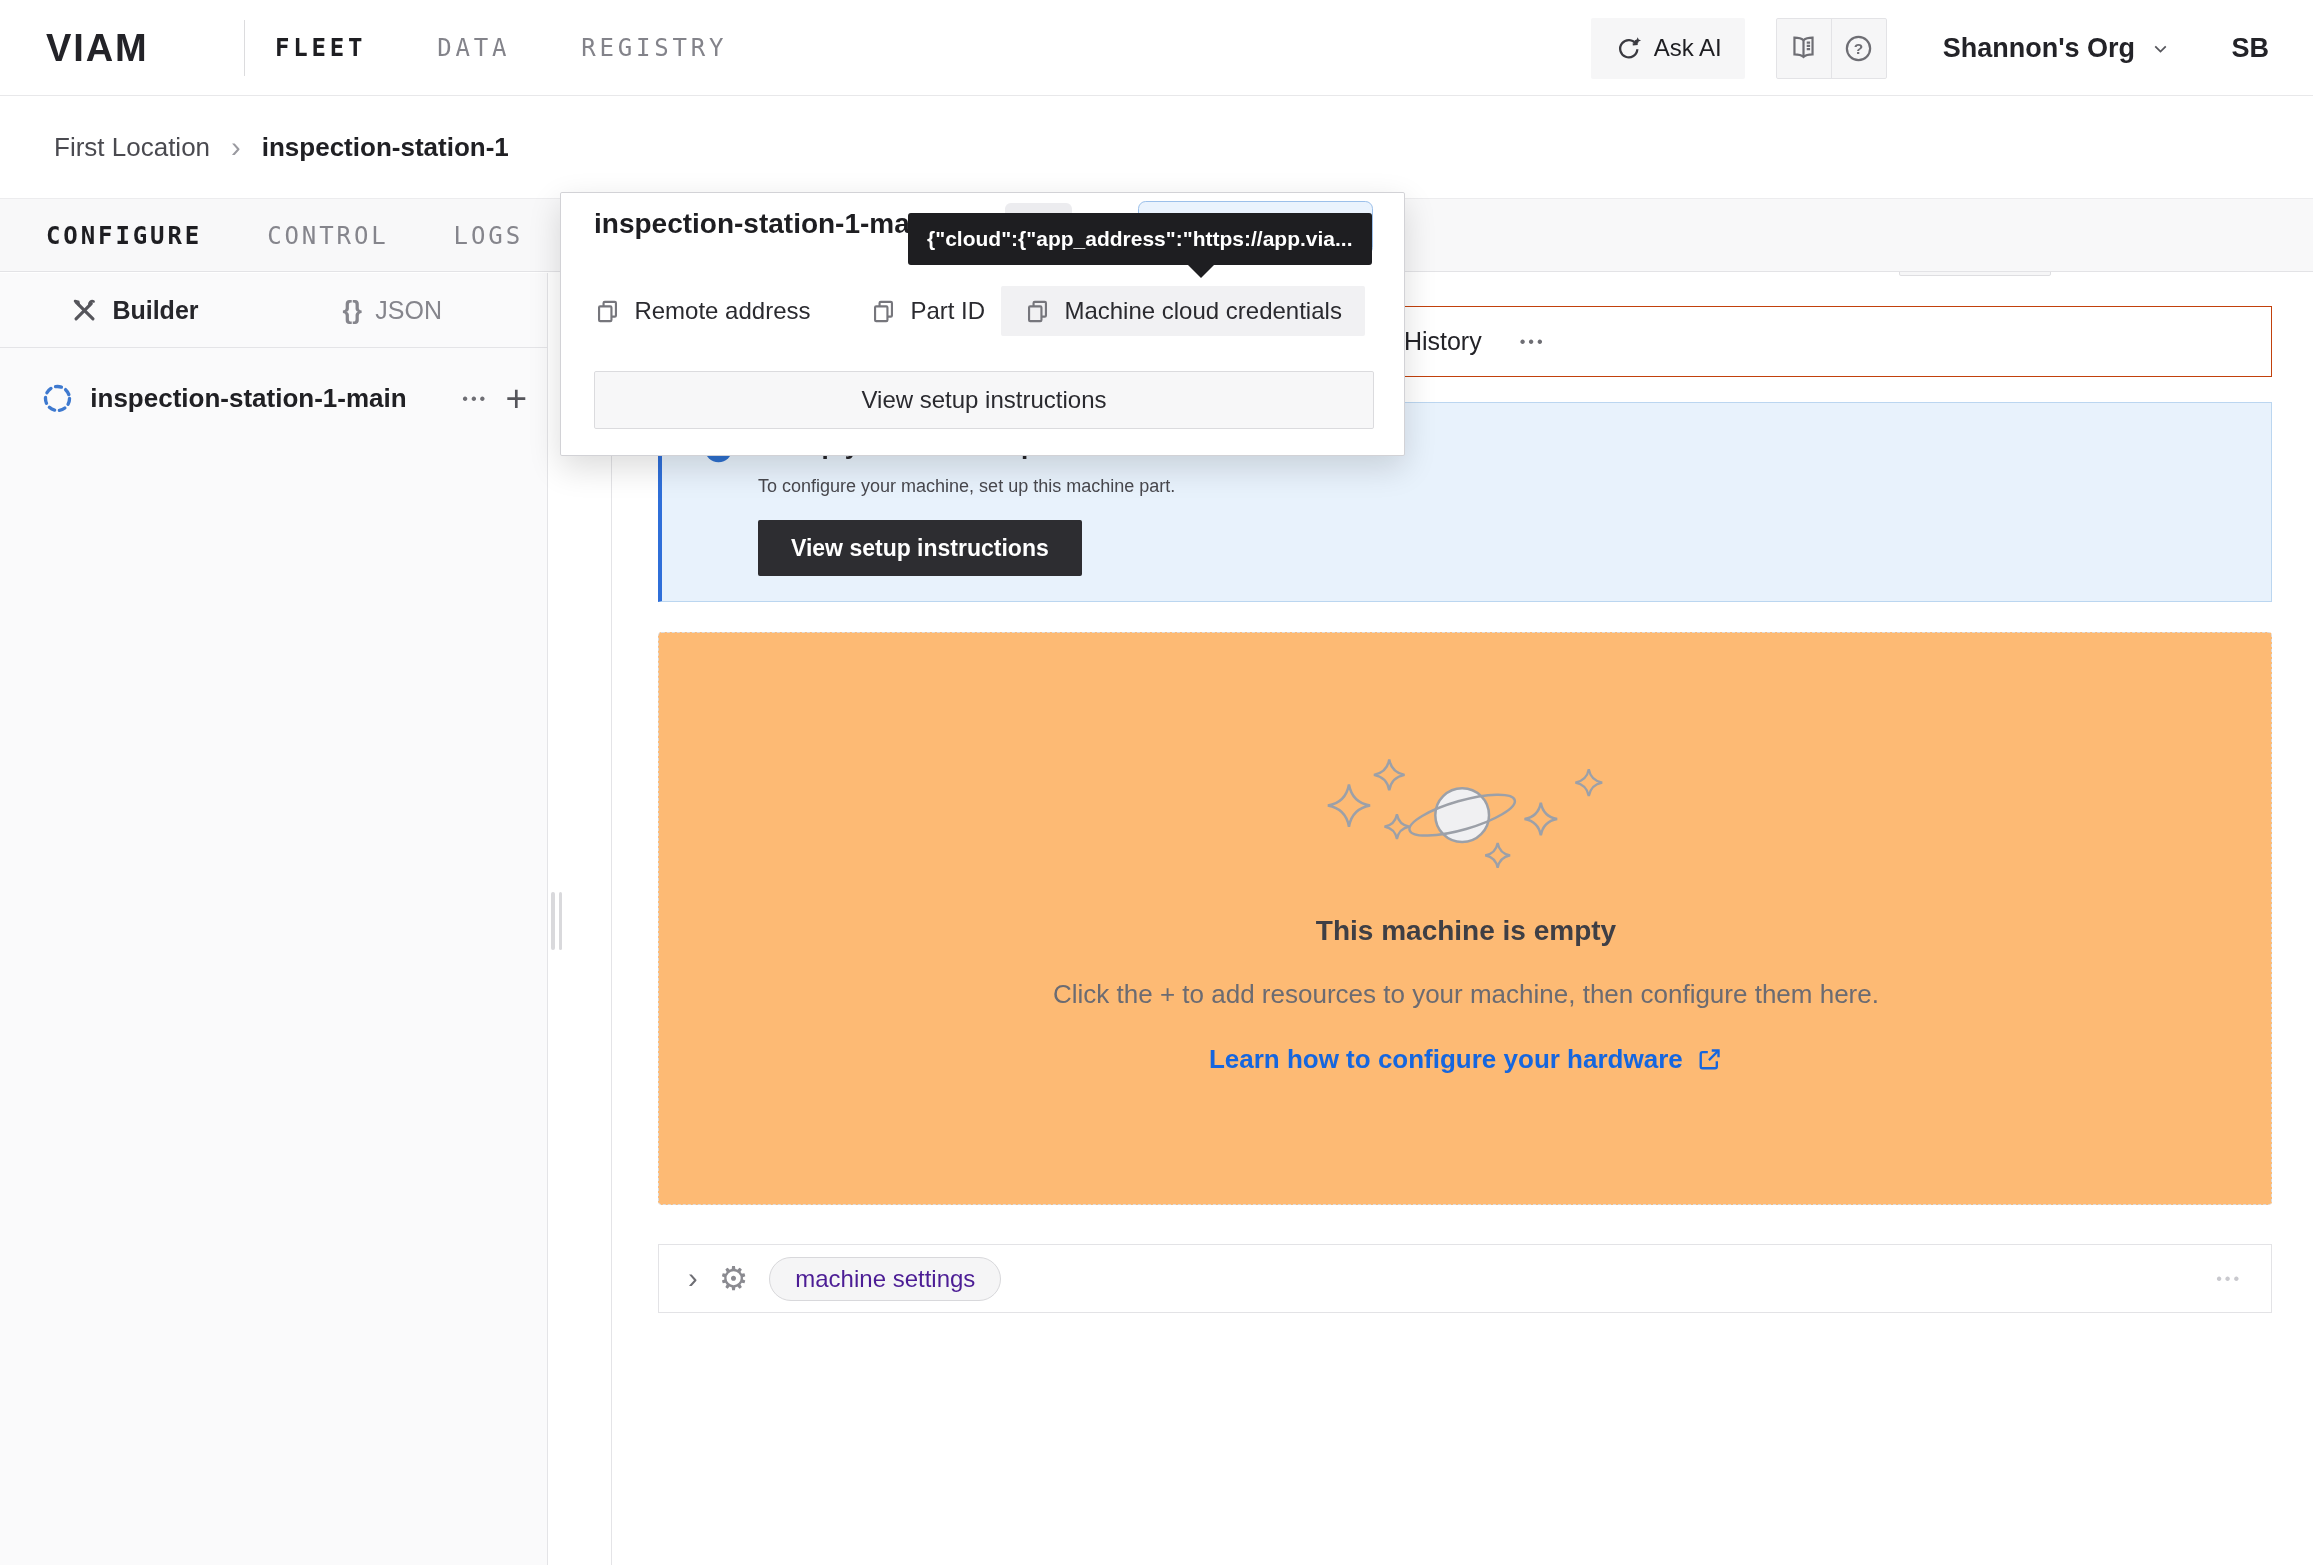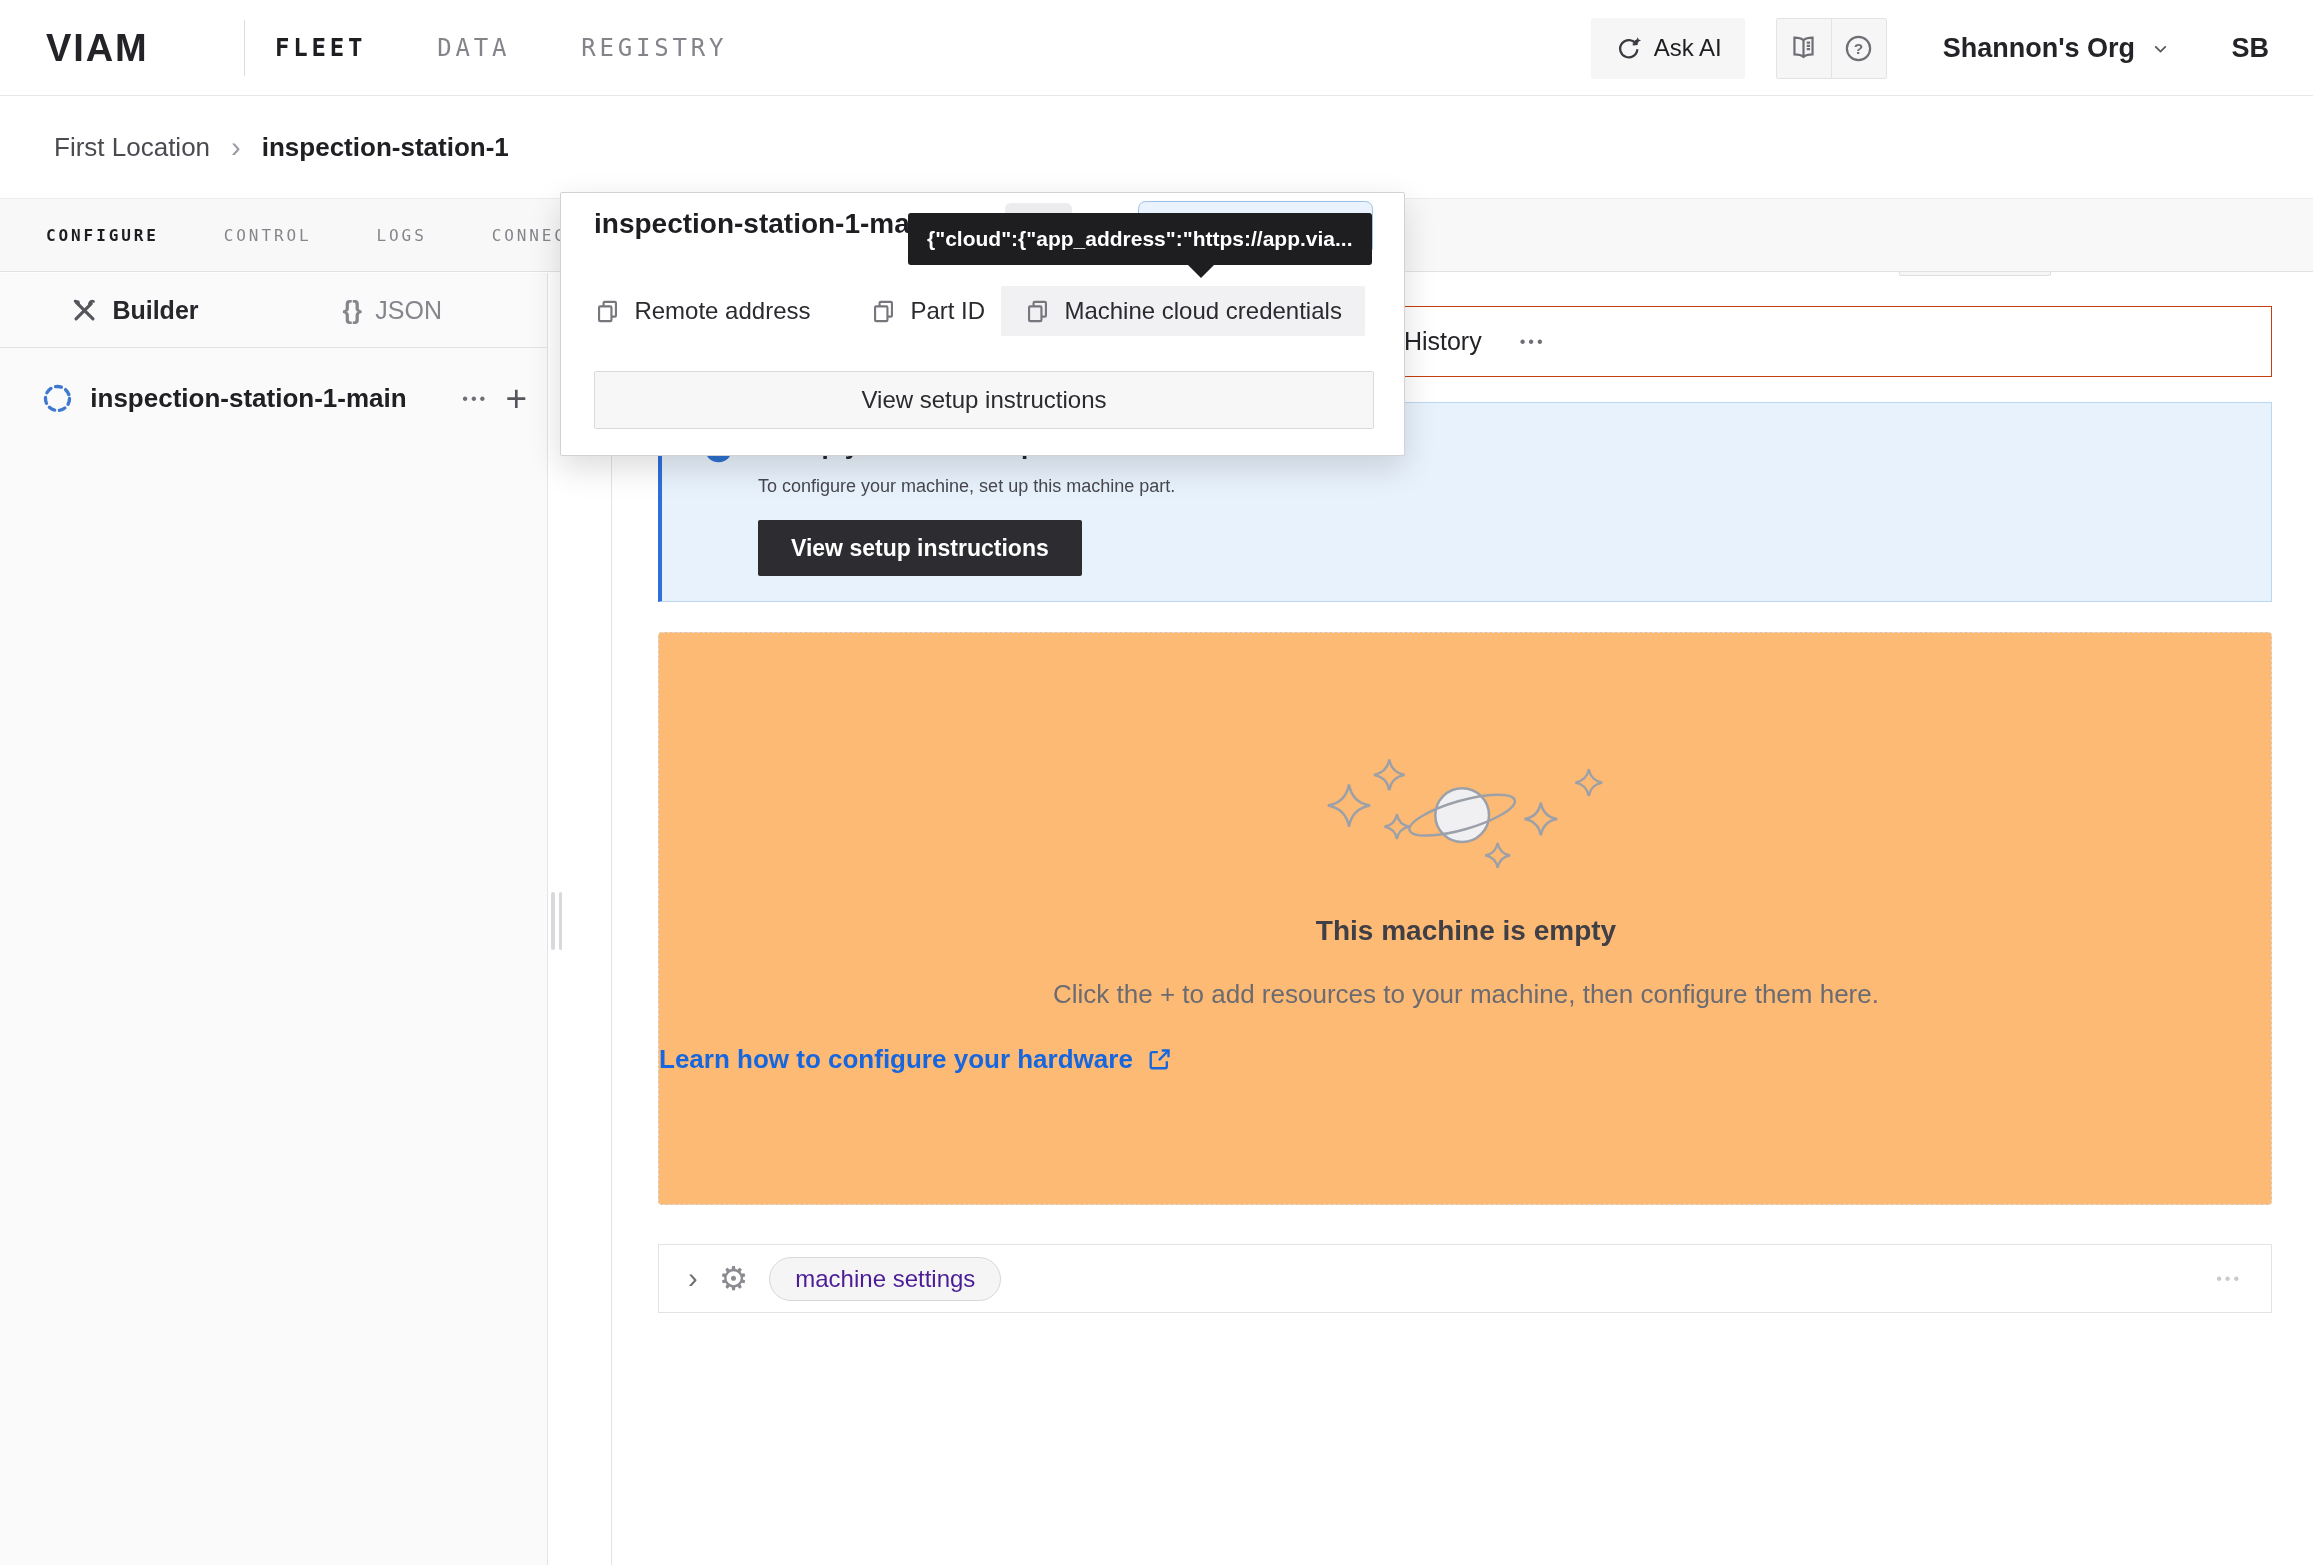--- a/index.html
+++ b/index.html
@@ -37,21 +37,21 @@
                   border:1px solid #A6C6E8; border-radius:7.7px; color:#2D6FC2; font-size:24px; cursor:pointer; }
   .savebtn { left:1899px; top:119px; width:152px; height:60px; background:#F6F6F7; border:1px solid #DEDEE1;
              border-radius:1.9px; justify-content:center; gap:15.4px; font-size:25px; cursor:pointer; }
   .savekey { color:#A3A3A9; font-size:24px; }
   .hdr-icon { top:119px; height:60px; width:50px; justify-content:center; cursor:pointer; }
 
   
   .tabbar { left:0; top:198px; width:2313px; height:74px; background:#F8F8F9; border-top:1px solid #ECECEE;
             border-bottom:1px solid #E3E3E6; }
   .tabs { left:46px; top:0; height:73px; gap:65px; }
-  .tab { font-size:16px; letter-spacing:2.9px; color:#85858C; cursor:pointer; white-space:nowrap; }
+  .tab { font-size:24px; letter-spacing:2.9px; color:#85858C; cursor:pointer; white-space:nowrap; }
   .tab.active { color:#1E1E22; font-weight:bold; }
 
   
   .leftpanel { left:0; top:273px; width:548px; height:1293px; background:#FAFAFB; border-right:1px solid #E4E4E7; }
   .moderow { left:0; top:0; width:548px; height:75px; border-bottom:1px solid #E4E4E7; justify-content:space-between;
              padding:0 106px 0 70px; }
   .modeitem { gap:13.4px; font-size:25px; color:#85858C; cursor:pointer; }
   .modeitem.active { color:#26262B; font-weight:bold; }
   .braces { font-weight:bold; font-size:25px; color:#85858C; }
   .partrow { left:0; top:96px; width:548px; height:58px; padding:0 21px 0 42px; gap:17.3px; cursor:pointer; }
@@ -72,21 +72,21 @@
   .banner { left:658px; top:402px; width:1614px; height:200px; background:#E8F2FC; border-left:4.8px solid #2F6FD9;
             border-top:1px solid #BBD6F0; border-right:1px solid #BBD6F0; border-bottom:1px solid #BBD6F0; }
   .banner-title { left:96px; top:27px; font-size:26px; font-weight:bold; color:#26262B; }
   .banner-msg { left:96px; top:73px; font-size:18px; color:#48484E; }
   .banner-btn { left:96px; top:117px; height:56px; padding:0 33px; background:#2D2D31; color:#fff;
                 font-size:23px; font-weight:bold; display:flex; align-items:center; border-radius:1.9px; cursor:pointer; }
 
   .emptybox { left:658px; top:632px; width:1614px; height:573px; border:1.9px dashed #DBDBDE; border-radius:3.8px; background:#fdba74;text-decoration:underline; }
   .empty-title { left:0; top:282px; width:1614px; text-align:center; font-size:28px; font-weight:bold; color:#3F3F45; }
   .empty-msg { left:0; top:346px; width:1614px; text-align:center; font-size:26px; color:#6B6B72; }
-  .empty-link { left:0; top:411px; width:1614px; gap:13.4px; font-size:26px; font-weight:bold;
+  .empty-link { left:0; top:411px; width:1614px; justify-content:center; gap:13.4px; font-size:26px; font-weight:bold;
                 color:#1566DF; cursor:pointer; display:flex; align-items:center; }
 
   .settingsrow { left:658px; top:1244px; width:1614px; height:69px; background:#fff; border:1px solid #E3E3E6;
                  padding:0 29px; gap:21px; }
   .chev-right { color:#6E6E74; font-size:29px; cursor:pointer; }
   .gear { font-size:33px; color:#8A8A90; }
   .settings-pill { height:44px; padding:0 25px; border:1px solid #D8D8DB; border-radius:22px; background:#F5F5F6;
                    font-size:24px; color:#4c1d95; display:flex; align-items:center; cursor:pointer; }
   .settings-dots { margin-left:auto; color:#C9C9CE; }
 

